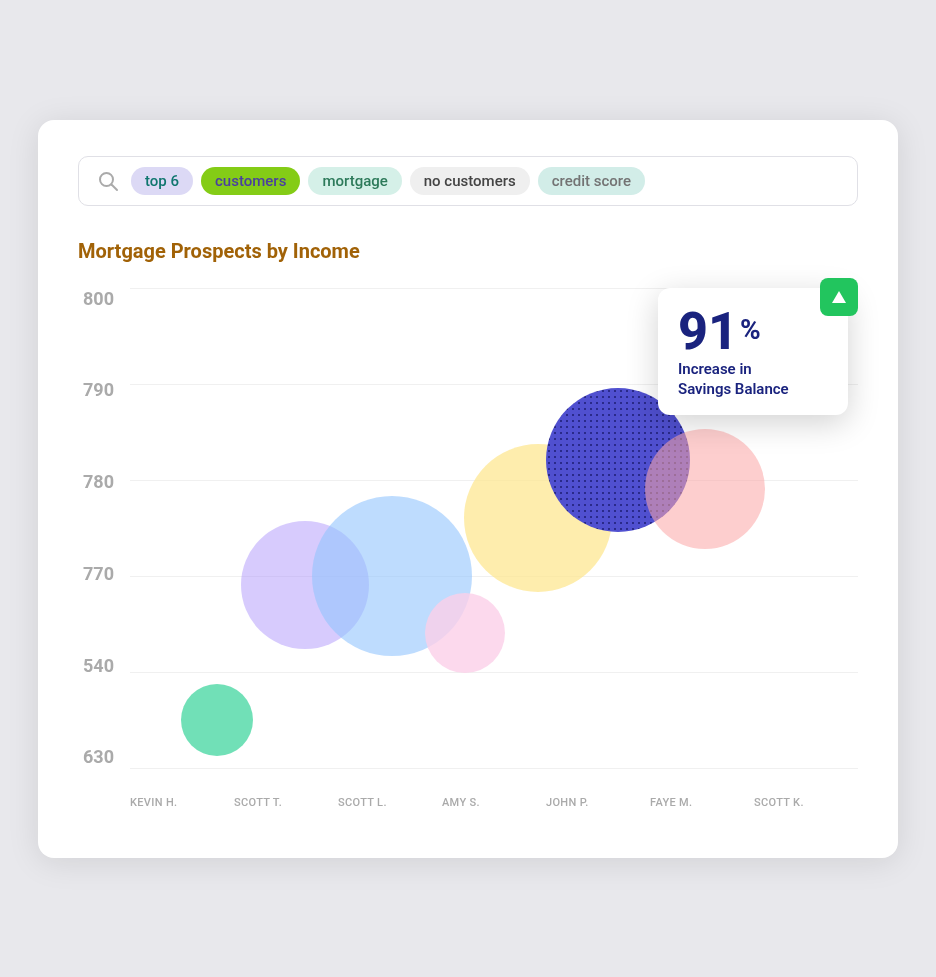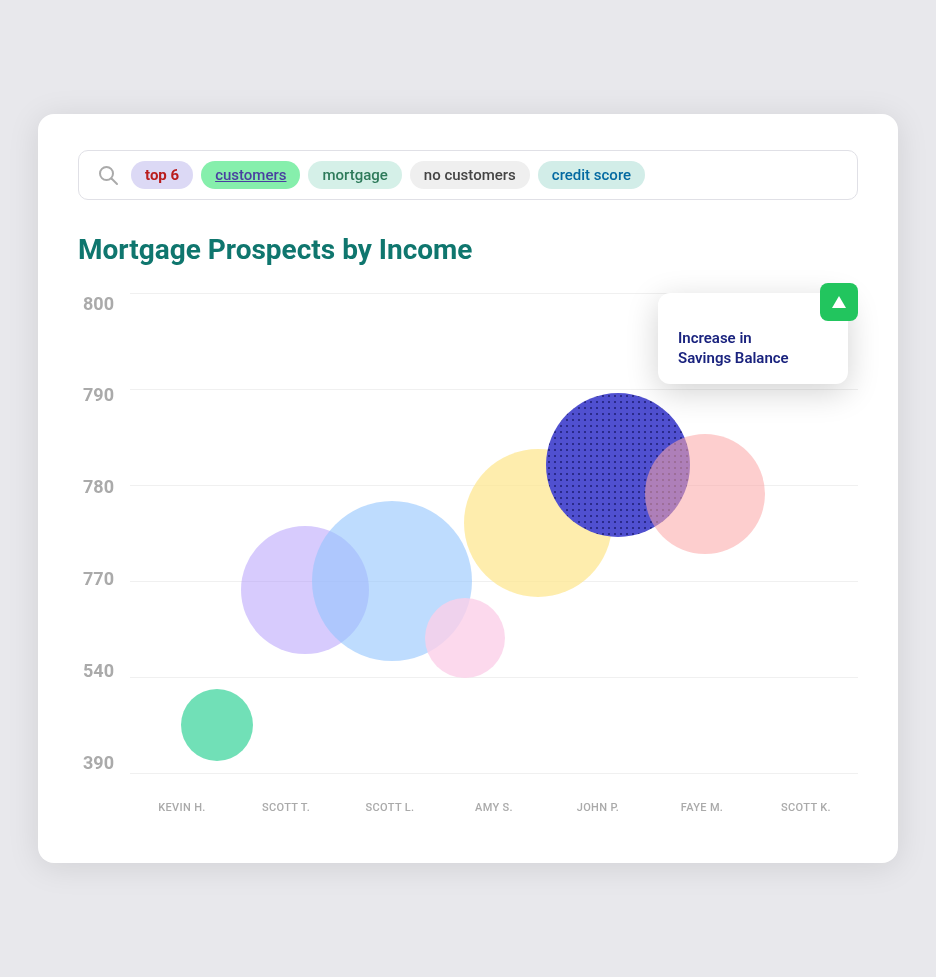--- a/index.html
+++ b/index.html
@@ -46,31 +46,31 @@
       gap: 8px;
     }
 
     .tag {
       border-radius: 20px;
       padding: 5px 14px;
       font-size: 15px;
       font-weight: 500;
     }
 
-    .tag-purple { background: #dcd9f5; color: #b91c1c; font-weight: bold; }
-    .tag-purple2 { background: #86efac; color: #4a3fa0; text-decoration: underline; }
+    .tag-purple { background: #dcd9f5; color: #0f766e; }
+    .tag-purple2 { background: #84cc16; color: #4a3fa0; }
     .tag-green { background: #d5f0e8; color: #2d7a5a; }
     .tag-gray { background: #efefef; color: #444; }
-    .tag-mint { background: #d2ede8; color: #0369a1; }
+    .tag-mint { background: #d2ede8; color: #737373; }
 
     
     .chart-title {
-      font-size: 28px;
+      font-size: 20px;
       font-weight: 700;
-      color: #0f766e;
+      color: #a16207;
       line-height: 1.3;
       margin-bottom: 24px;
     }
 
     
     .chart-area {
       position: relative;
       width: 100%;
       height: 530px;
     }
@@ -122,21 +122,21 @@
       height: 40px;
       display: flex;
       align-items: center;
       justify-content: space-around;
     }
 
     .x-label {
       font-size: 11px;
       color: #aaa;
       font-weight: 500;
-      text-align: center;
+      text-align: left;
       letter-spacing: 0.03em;
       flex: 1;
       margin-top: 10px;
     }
 
     
     .bubble {
       position: absolute;
       border-radius: 50%;
       transform: translate(-50%, -50%);
@@ -187,21 +187,21 @@
       font-size: 28px;
       font-weight: 700;
       color: #1a237e;
       margin-top: 10px;
     }
 
     .tooltip-label {
       font-size: 15px;
       font-weight: 600;
       color: #1a237e;
-      margin-top: 17px;
+      margin-top: 1px;
       line-height: 1.35;
     }
   </style>
 </head>
 <body>
 
 <div class="card">
 
   <div class="search-bar">
     <div class="search-icon-wrap">
@@ -226,37 +226,41 @@
 
   <div class="chart-area">
 
     <div class="y-labels">
 
     <div class="y-label">800</div>
         <div class="y-label">790</div>
         <div class="y-label">780</div>
         <div class="y-label">770</div>
         <div class="y-label">540</div>
-        <div class="y-label">390</div>
+        <div class="y-label">630</div>
       </div>
 
     <div class="chart-plot">
         <div class="gridline" style="top: 100%;"></div>
         <div class="gridline" style="top: 80%;"></div>
         <div class="gridline" style="top: 60%;"></div>
         <div class="gridline" style="top: 40%;"></div>
         <div class="gridline" style="top: 20%;"></div>
         <div class="gridline" style="top: 0%;"></div>
 
       <div class="tooltip-card">
         <div class="tooltip-badge">
           <svg viewBox="0 0 18 18" fill="white">
             <polygon points="9,3 16,15 2,15"></polygon>
           </svg>
         </div>
+        <div class="tooltip-percent">
+          <span>91</span>
+            <span class="tooltip-percent-sign">%</span>
+        </div>
         <div class="tooltip-label">
           <span>Increase in</span><br>
           <span>Savings Balance</span>
         </div>
       </div>
     <div class="bubble" style="left: 12%; top: 90%; width: 72px; height: 72px; background-color: rgba(52, 211, 153, 0.7);"></div>
         <div class="bubble" style="left: 24%; top: 62%; width: 128px; height: 128px; background-color: rgba(167, 139, 250, 0.45);"></div>
         <div class="bubble" style="left: 36%; top: 60%; width: 160px; height: 160px; background-color: rgba(147, 197, 253, 0.6);"></div>
         <div class="bubble" style="left: 46%; top: 72%; width: 80px; height: 80px; background-color: rgba(251, 207, 232, 0.8);"></div>
         <div class="bubble" style="left: 56%; top: 48%; width: 148px; height: 148px; background-color: rgba(253, 230, 138, 0.7);"></div>

